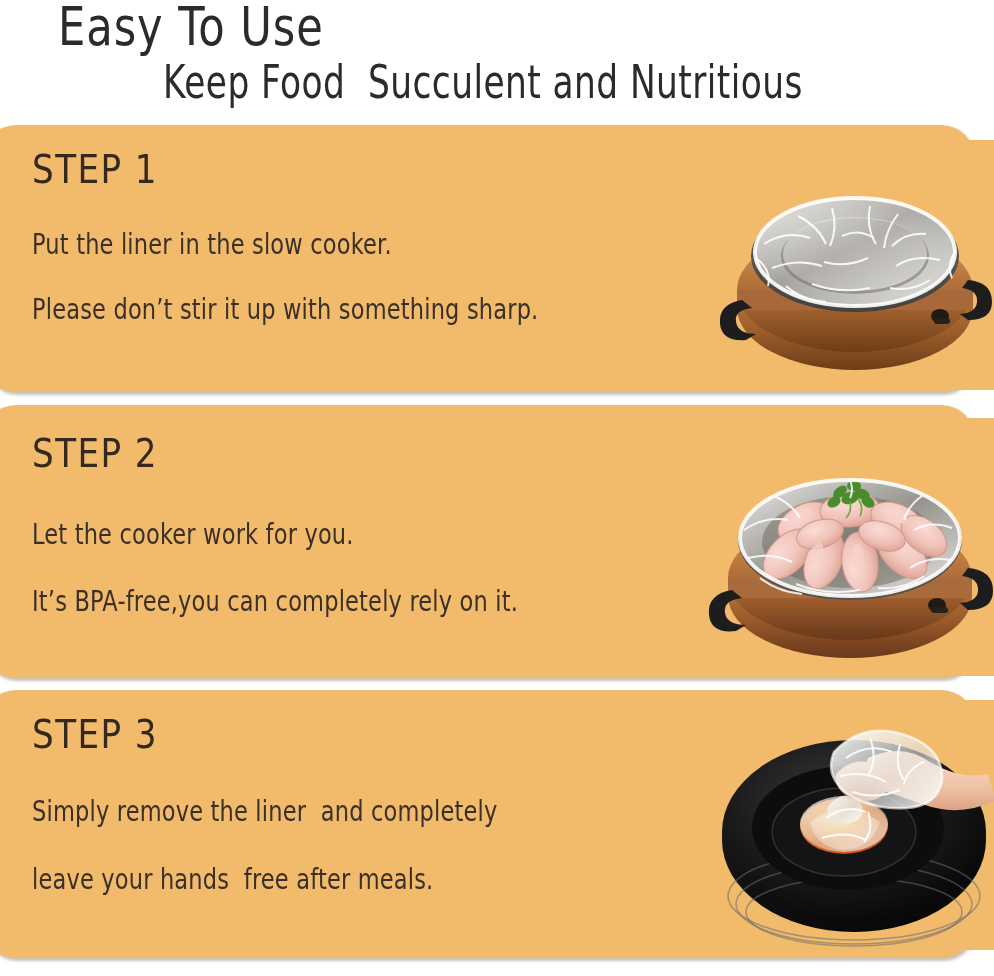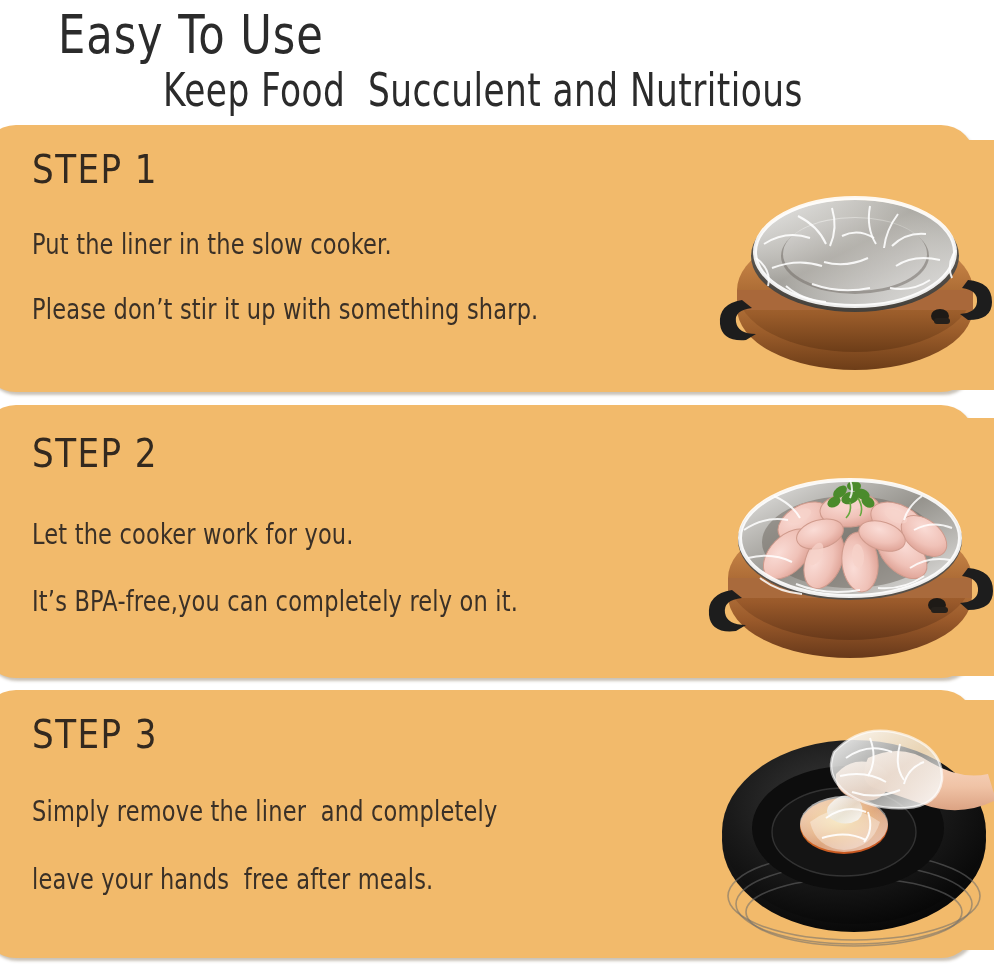--- a/index.html
+++ b/index.html
@@ -14,21 +14,20 @@
     overflow: hidden;
     font-family: "DejaVu Sans", sans-serif;
   }
 
   
   .header {
     position: absolute;
     left: 0; top: 0;
     width: 994px;
     height: 122px;
-    margin-top: 8px;
   }
   .title-line1 {
     position: absolute;
     left: 58px;
     top: -4px;
     font-family: "DejaVu Sans", sans-serif;
     font-size: 47px;
     font-weight: 400;
     color: #2b2b2b;
     letter-spacing: 1px;

